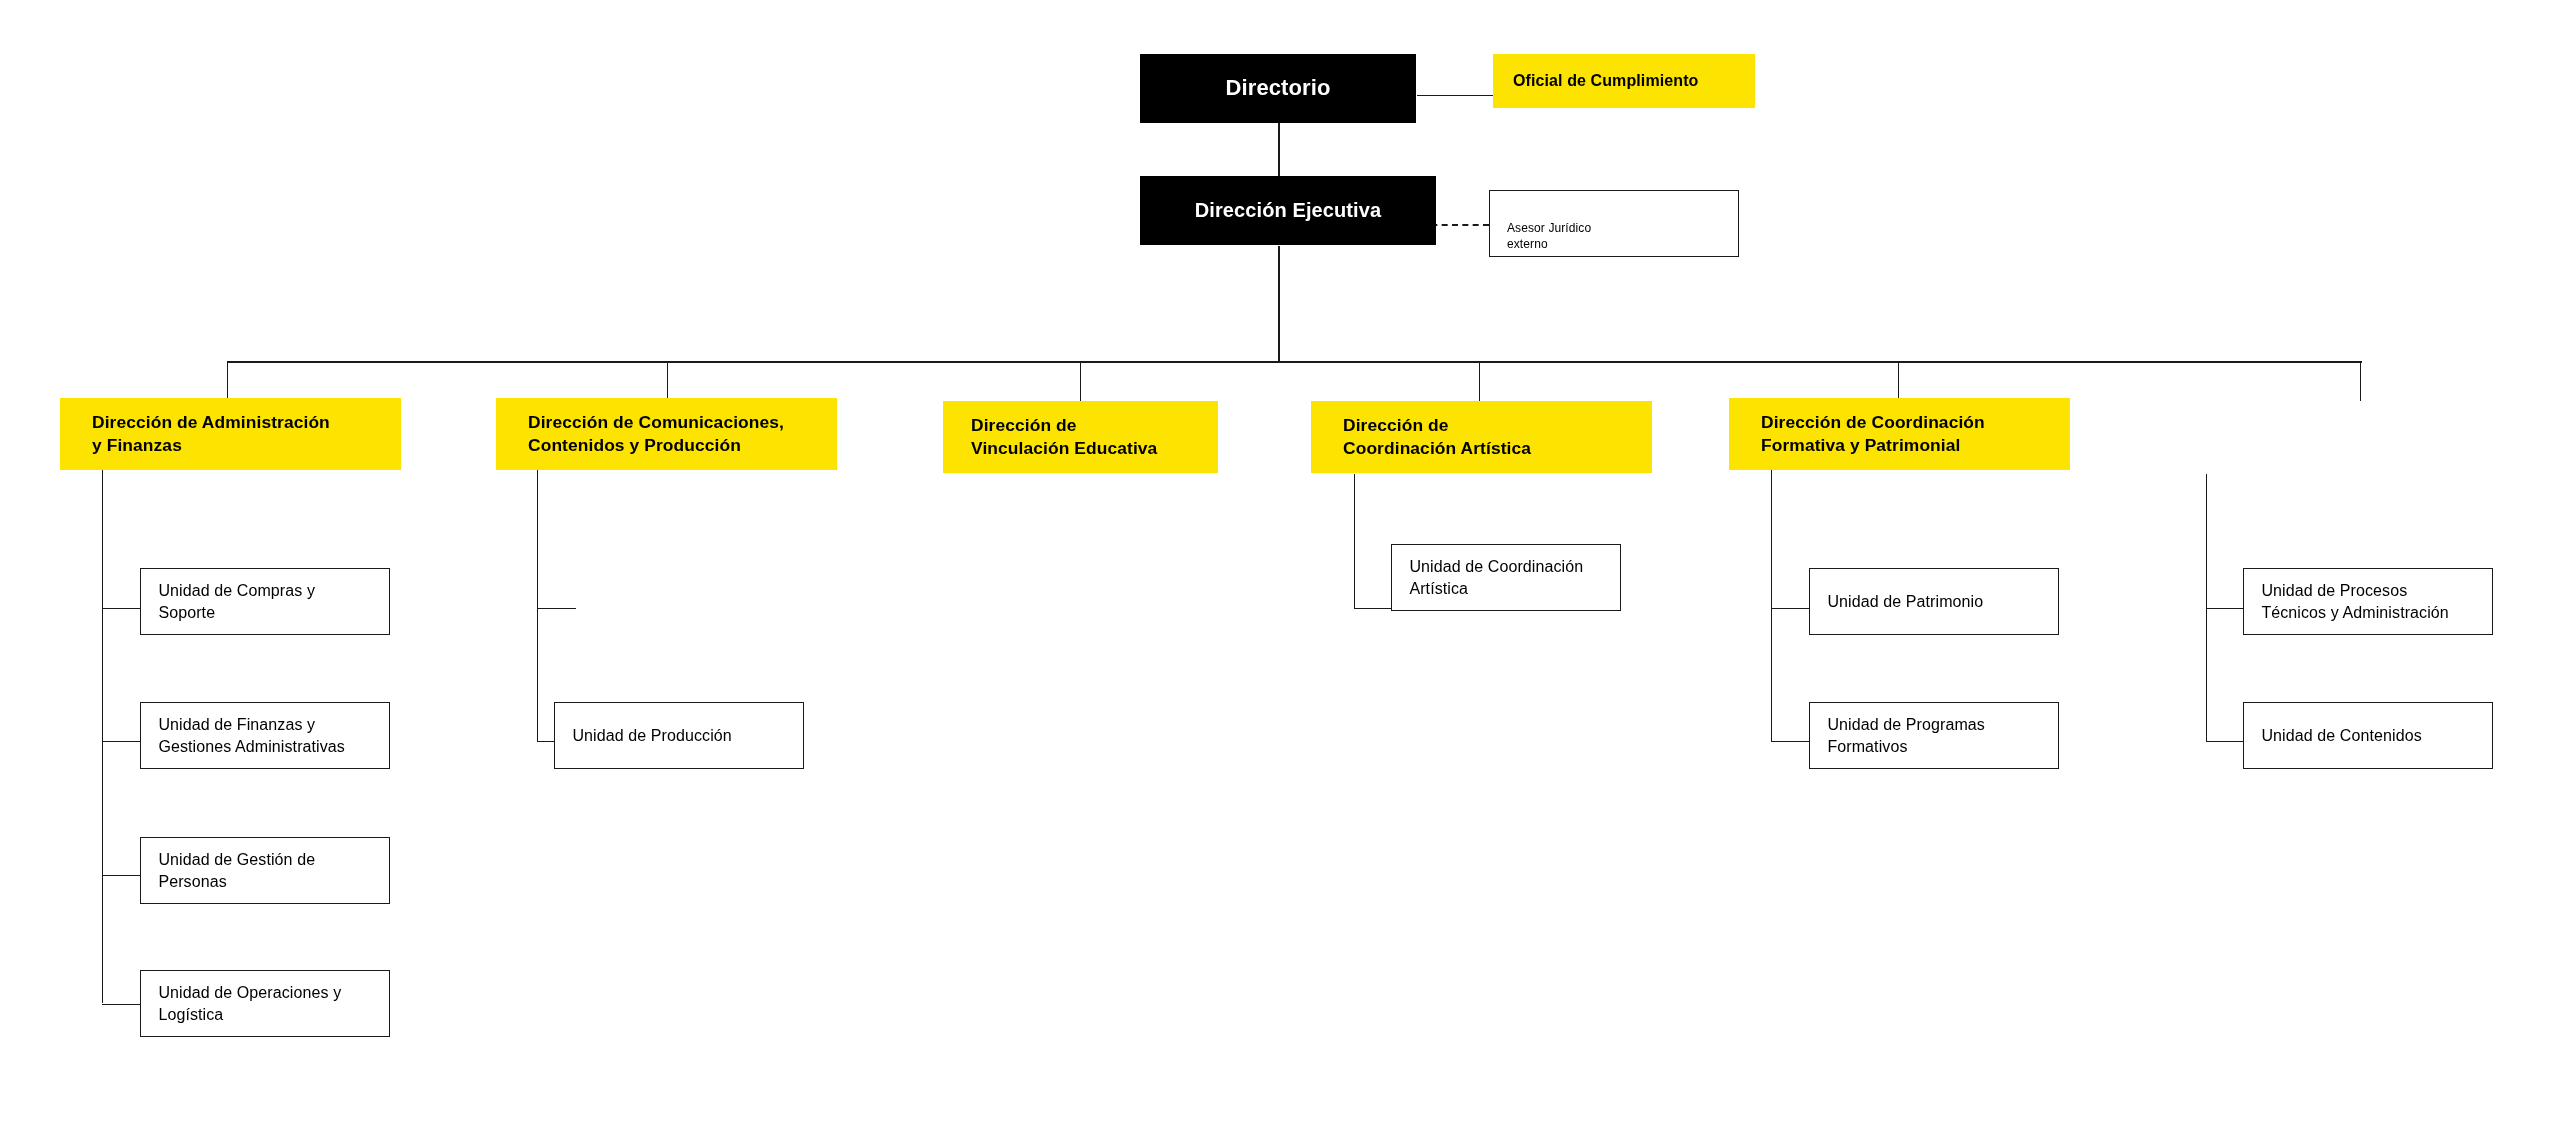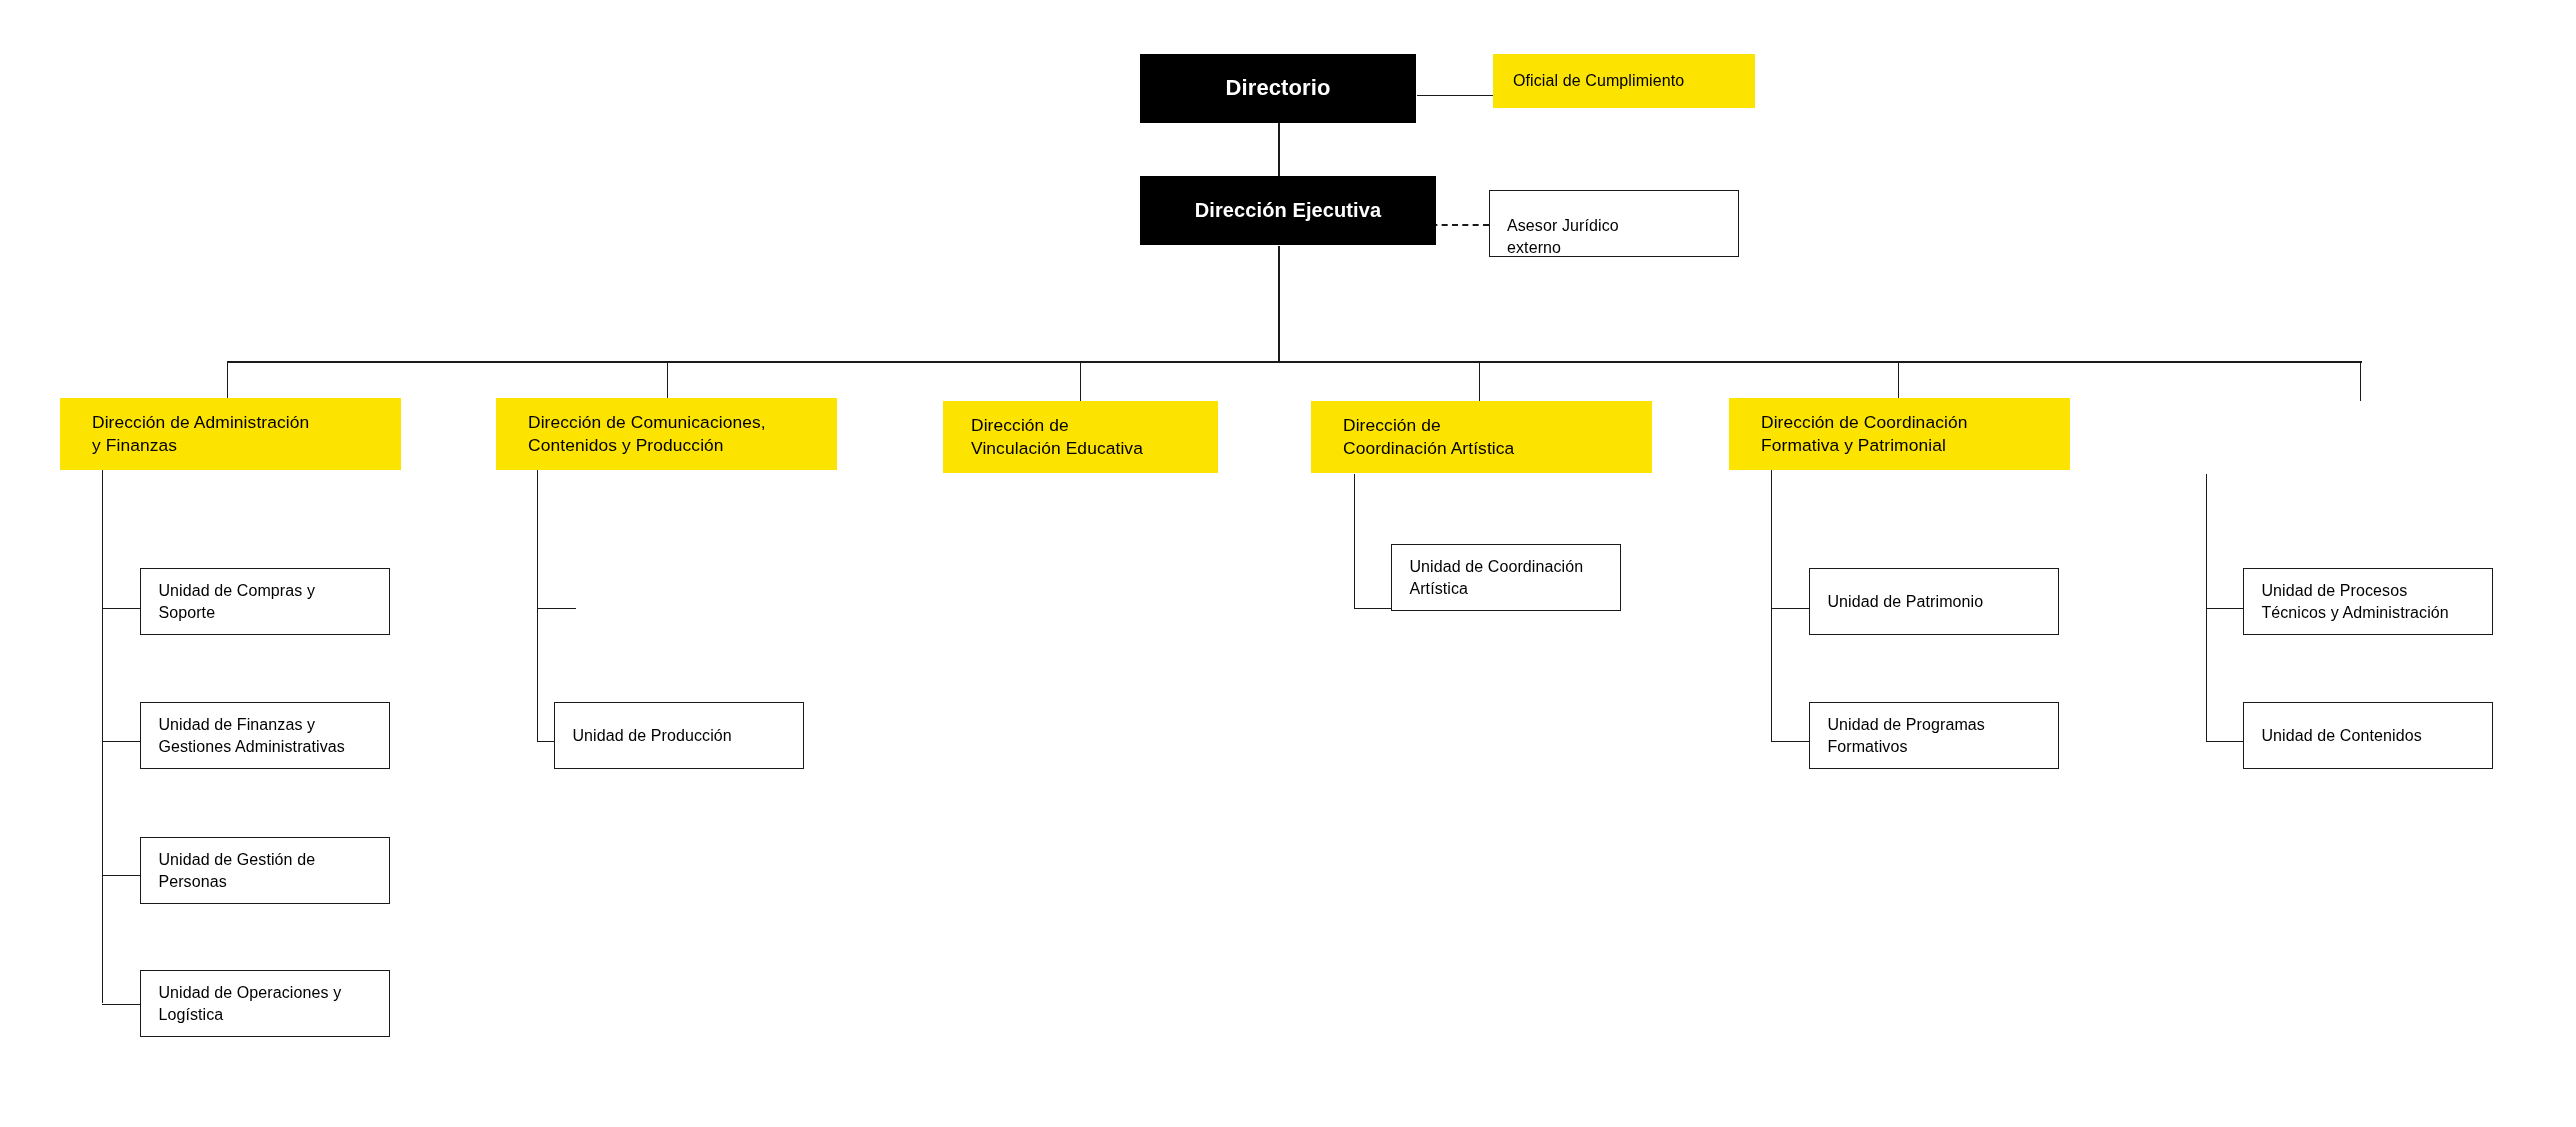--- a/index.html
+++ b/index.html
@@ -46,21 +46,21 @@
     text-align: center;
     letter-spacing: 0.1px;
   }
 
   .node-yellow {
     background: #FCE300;
   }
   .node-yellow .node-label {
     color: #000000;
     font-size: 17.4px;
-    font-weight: 400;
+    font-weight: 700;
     line-height: 1.30;
     padding: 0 0 0 32px;
     letter-spacing: 0.1px;
   }
 
   .node-white {
     background: #ffffff;
     border: 1.3px solid #1a1a1a;
   }
   .node-white .node-label {
@@ -106,21 +106,21 @@
 
   <div class="ln ln-v" style="left:1278px; top:123px; width:2px; height:54px;"></div>
 
   <div class="node node-black" style="left:1140px; top:176px; width:296px; height:69px;">
     <span class="node-label" style="font-size:20px;">Dirección Ejecutiva</span>
   </div>
 
   <div class="ln-dashed" style="left:1421px; top:224px; width:68px;"></div>
 
   <div class="node node-white" style="left:1489px; top:190px; width:250px; height:67px;">
-    <span class="node-label" style="padding-left:17px; font-size:16px;margin-top:26px;">Asesor Jurídico
+    <span class="node-label" style="padding-left:17px; font-size:12px;margin-top:26px;">Asesor Jurídico
 externo</span>
   </div>
 
   <div class="ln ln-v" style="left:1278px; top:246px; width:2px; height:117px;"></div>
 
   <div class="ln ln-bus" style="left:227px; top:361px; width:2135px;"></div>
 
   <div class="ln ln-v" style="left:227px; top:361px; height:37px;"></div>
   <div class="ln ln-v" style="left:667px; top:361px; height:37px;"></div>
   <div class="ln ln-v" style="left:1080px; top:361px; height:40px;"></div>

